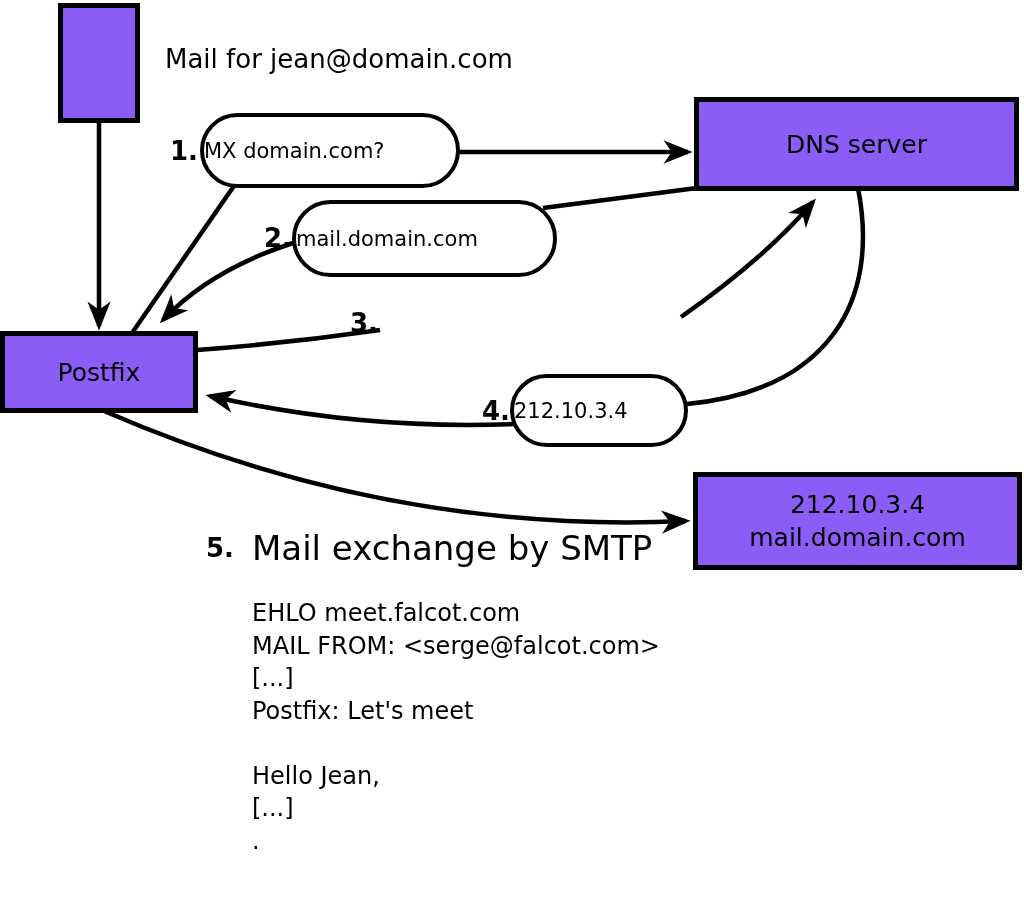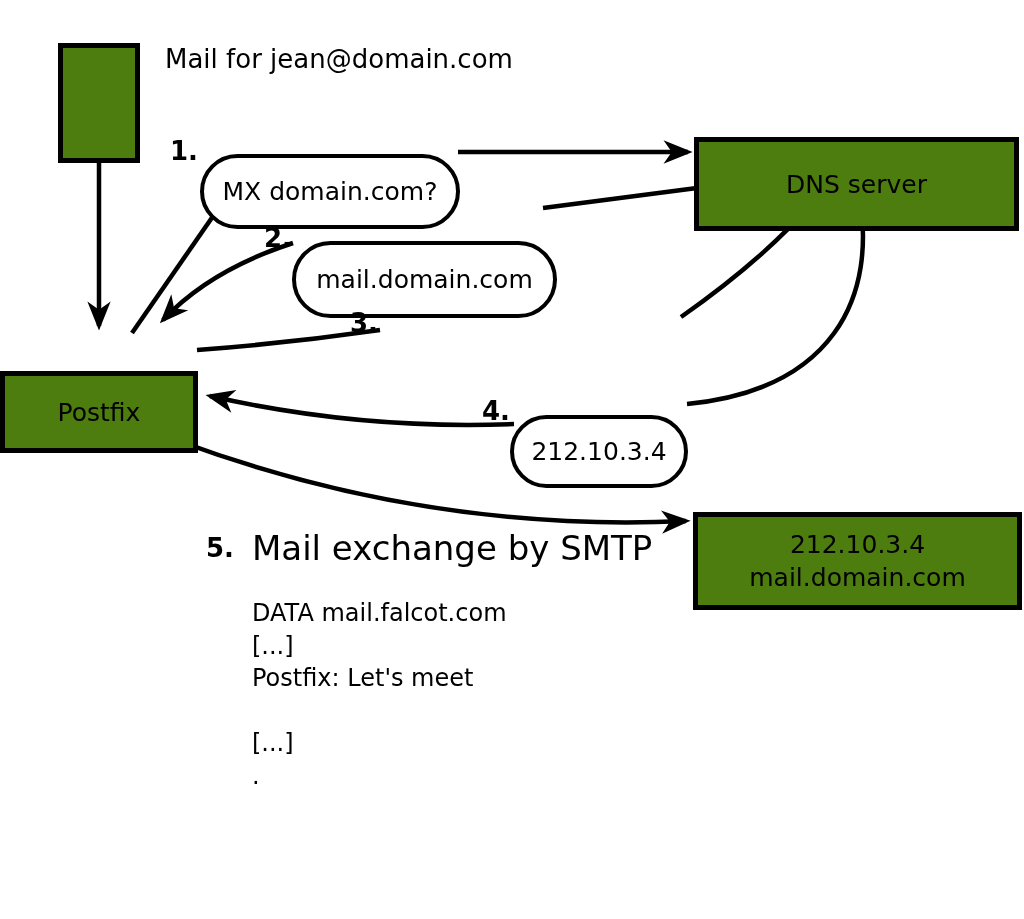--- a/index.html
+++ b/index.html
@@ -4,29 +4,29 @@
 <style>
   html,body{margin:0;padding:0;background:#ffffff;}
   #stage{
     position:relative;width:1024px;height:919px;overflow:hidden;
     background:#ffffff;color:#000000;
     font-family:"DejaVu Sans","Liberation Sans",sans-serif;
   }
   #stage .abs{position:absolute;}
   svg.wires{position:absolute;left:0;top:0;z-index:1;}
   .node{
-    position:absolute;z-index:2;background:#4d7c0f;border:5px solid #000000;
+    position:absolute;z-index:2;background:#8b5cf6;border:5px solid #000000;
     box-sizing:border-box;display:flex;align-items:center;justify-content:center;
-    font-size:25px;text-align:center;margin-top:40px;
+    font-size:25px;text-align:center;
   }
   .bubble{
     position:absolute;z-index:2;background:#ffffff;border:4.5px solid #000000;
     box-sizing:border-box;border-radius:40px;
-    display:flex;align-items:center;justify-content:center;
-    font-size:25px;white-space:nowrap;margin-top:41px;
+    display:flex;align-items:center;justify-content:flex-start;
+    font-size:21px;white-space:nowrap;
   }
   .num{
     position:absolute;z-index:3;font-weight:bold;font-size:26px;
     text-align:right;line-height:28px;
   }
   .title{position:absolute;z-index:2;font-size:26px;line-height:28px;white-space:nowrap;}
   .twoLine{flex-direction:column;line-height:33px;}
   .step5-label{position:absolute;z-index:2;font-size:34px;line-height:28px;white-space:nowrap;}
   .smtp{position:absolute;z-index:2;font-size:24px;}
   .smtp .smtp-line{line-height:32.5px;min-height:32.5px;white-space:pre;}
@@ -87,21 +87,23 @@
 
   <div class="num" style="left:452px;top:397px;width:58px;">4.</div>
   <div class="bubble" style="left:510px;top:374px;width:178px;height:73px;">
     <span>212.10.3.4</span>
   </div>
 
   <div class="num" style="left:176px;top:534px;width:58px;">5.</div>
   <div class="step5-label" style="left:252px;top:534px;">Mail exchange by SMTP</div>
 
   <div class="smtp" style="left:252px;top:597px;width:520px;">
-    <div class="smtp-line">DATA mail.falcot.com</div>
+    <div class="smtp-line">EHLO meet.falcot.com</div>
+    <div class="smtp-line">MAIL FROM: &lt;serge@falcot.com&gt;</div>
     <div class="smtp-line">[...]</div>
     <div class="smtp-line">Postfix: Let's meet</div>
     <div class="smtp-line"></div>
+    <div class="smtp-line">Hello Jean,</div>
     <div class="smtp-line">[...]</div>
     <div class="smtp-line">.</div>
   </div>
 
 </div>
 
 </body></html>

